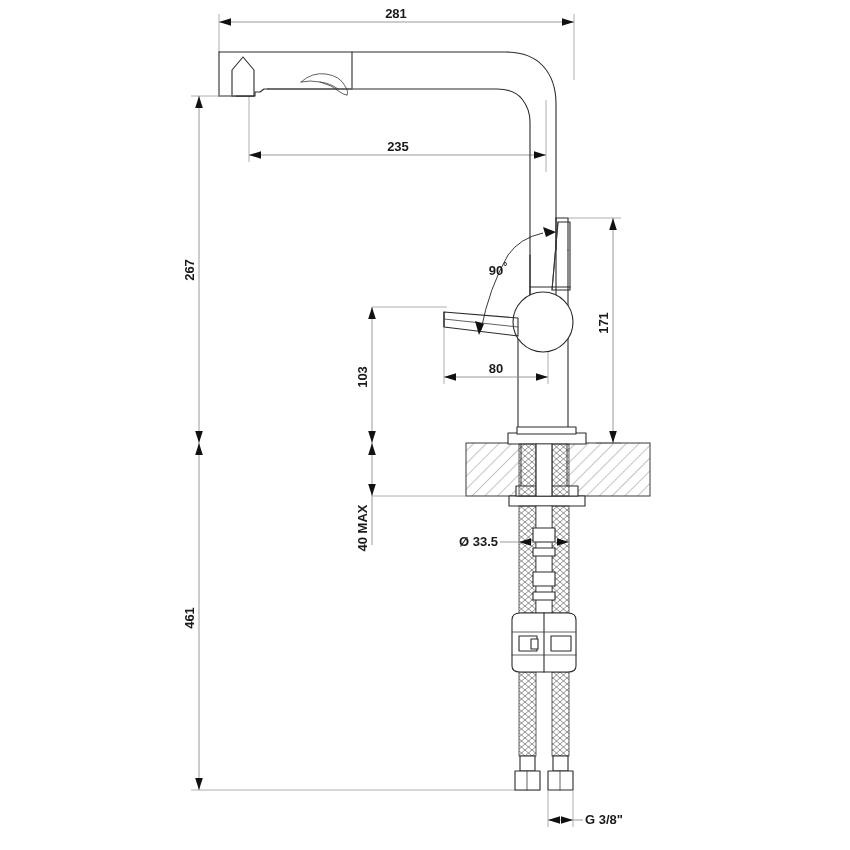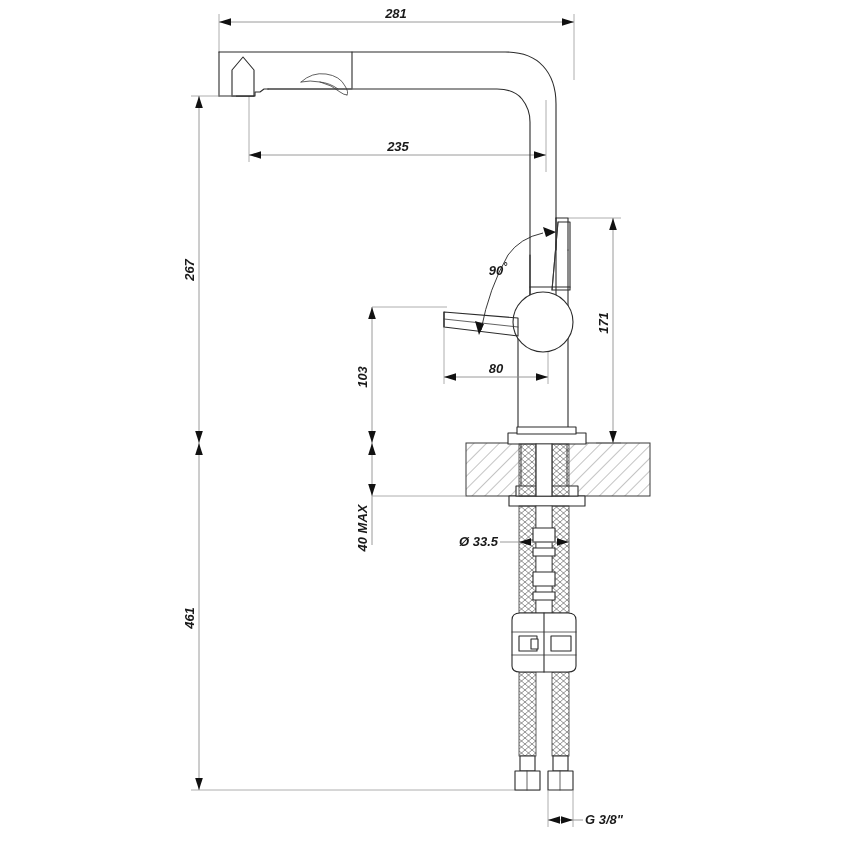--- a/index.html
+++ b/index.html
@@ -9,21 +9,20 @@
   }
   body {
     font-family: "Liberation Sans", sans-serif;
   }
   #drawing-root {
     position: relative;
     width: 850px;
     height: 850px;
     background: #ffffff;
     overflow: hidden;
-    font-style: italic;
   }
   #drawing-svg {
     position: absolute;
     left: 0;
     top: 0;
     width: 850px;
     height: 850px;
     display: block;
   }
   .dim-label {

